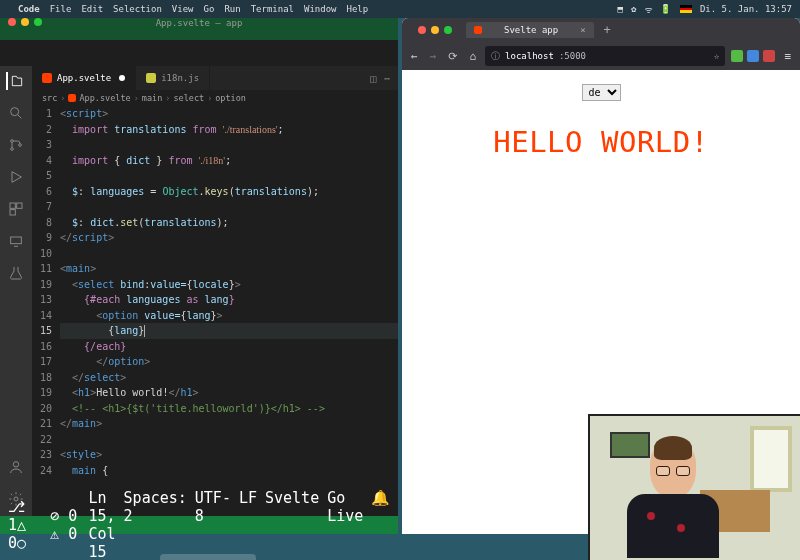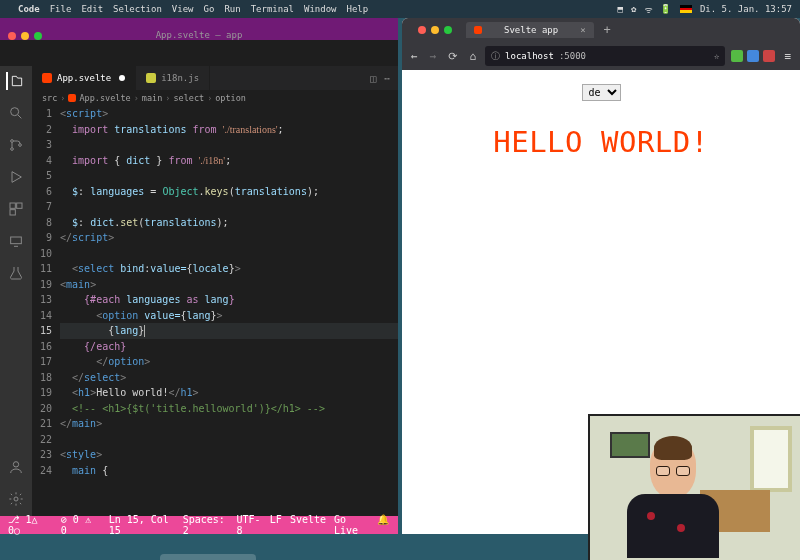--- a/index.html
+++ b/index.html
@@ -8,21 +8,21 @@
 
 .mac-menubar { height: 18px; background: rgba(30,30,40,0.6); display: flex; align-items: center; padding: 0 8px; font-size: 9px; color: #ddd; gap: 10px; }
 .mac-menubar .apple { font-size: 10px; }
 .mac-menubar .right { margin-left: auto; display: flex; gap: 8px; align-items: center; }
 .flag { width: 12px; height: 8px; background: linear-gradient(to bottom, #000 33%, #d00 33%, #d00 66%, #fc0 66%); display: inline-block; }
 
 .workspace { display: flex; height: 516px; }
 
 
 .vscode { width: 398px; height: 100%; background: #1e1e1e; display: flex; flex-direction: column; color: #ccc; font-size: 10px; }
-.vscode-titlebar { height: 22px; background: #701a75; display: flex; align-items: flex-end; position: relative; }
+.vscode-titlebar { height: 22px; background: #14532d; display: flex; align-items: flex-start; position: relative; }
 .traffic { display: flex; gap: 5px; padding-left: 8px; }
 .traffic span { width: 8px; height: 8px; border-radius: 50%; }
 .traffic .r { background: #ff5f56; } .traffic .y { background: #ffbd2e; } .traffic .g { background: #27c93f; }
 .vscode-title { position: absolute; left: 50%; transform: translateX(-50%); font-size: 9px; color: #999; }
 
 .vscode-body { display: flex; flex: 1; overflow: hidden; margin-top: 26px; }
 .activity-bar { width: 32px; background: #333; display: flex; flex-direction: column; align-items: center; padding-top: 6px; gap: 14px; }
 .activity-bar .ico { width: 18px; height: 18px; display: flex; align-items: center; justify-content: center; color: #888; cursor: pointer; }
 .activity-bar .ico.active { color: #fff; border-left: 2px solid #fff; margin-left: -2px; padding-left: 2px; }
 .activity-bar .bottom { margin-top: auto; margin-bottom: 8px; display: flex; flex-direction: column; gap: 14px; }
@@ -46,21 +46,21 @@
 .code { flex: 1; color: #d4d4d4; }
 .code div { height: 15.5px; line-height: 15.5px; white-space: pre; }
 .code .curline { background: #2a2d2e; }
 .cursor-caret { display: inline-block; width: 1px; height: 12px; background: #aeafad; vertical-align: middle; }
 
 
 .t-tag { color: #569cd6; } .t-brkt { color: #808080; } .t-kw { color: #c586c0; } .t-var { color: #9cdcfe; }
 .t-str { color: #ce9178; font-family: Liberation Serif, serif; } .t-fn { color: #dcdcaa; } .t-type { color: #4ec9b0; } .t-svelte { color: #c586c0; }
 .t-attr { color: #9cdcfe; } .t-txt { color: #d4d4d4; } .t-cmt { color: #6a9955; }
 
-.statusbar { height: 18px; background: #ec4899; color: #fff; display: flex; align-items: center; font-size: 10px; padding: 0 8px; gap: 10px; }
+.statusbar { height: 18px; background: #15803d; color: #fff; display: flex; align-items: center; font-size: 15px; padding: 0 8px; gap: 10px; }
 .statusbar .right { margin-left: auto; display: flex; gap: 8px; }
 
 
 .browser { flex: 1; margin-left: 4px; height: 100%; background: #fff; display: flex; flex-direction: column; border-radius: 6px 6px 0 0; overflow: hidden; }
 .browser-top { background: #38383d; }
 .browser-tabs { height: 24px; display: flex; align-items: center; padding: 0 8px; gap: 6px; }
 .browser-tabs .traffic span { width: 8px; height: 8px; }
 .btab { background: #4a4a4f; color: #eee; font-size: 9px; padding: 3px 8px; border-radius: 3px 3px 0 0; display: flex; align-items: center; gap: 22px; margin-left: 8px; }
 .btab .x { color: #aaa; cursor: pointer; }
 .btab-plus { color: #aaa; font-size: 12px; cursor: pointer; margin-left: 4px; }
@@ -253,22 +253,22 @@
               <div><span class="t-brkt">&lt;</span><span class="t-tag">script</span><span class="t-brkt">&gt;</span></div>
               <div>  <span class="t-kw">import</span> <span class="t-var">translations</span> <span class="t-kw">from</span> <span class="t-str">'./translations'</span>;</div>
               <div></div>
               <div>  <span class="t-kw">import</span> { <span class="t-var">dict</span> } <span class="t-kw">from</span> <span class="t-str">'./i18n'</span>;</div>
               <div></div>
               <div>  <span class="t-var">$</span>: <span class="t-var">languages</span> = <span class="t-type">Object</span>.<span class="t-fn">keys</span>(<span class="t-var">translations</span>);</div>
               <div></div>
               <div>  <span class="t-var">$</span>: <span class="t-var">dict</span>.<span class="t-fn">set</span>(<span class="t-var">translations</span>);</div>
               <div><span class="t-brkt">&lt;/</span><span class="t-tag">script</span><span class="t-brkt">&gt;</span></div>
               <div></div>
+              <div><span class="t-brkt">&lt;</span><span class="t-tag">main</span><span class="t-brkt">&gt;</span></div>
               <div>  <span class="t-brkt">&lt;</span><span class="t-tag">select</span> <span class="t-attr">bind</span>:<span class="t-attr">value=</span>{<span class="t-var">locale</span>}<span class="t-brkt">&gt;</span></div>
-              <div><span class="t-brkt">&lt;</span><span class="t-tag">main</span><span class="t-brkt">&gt;</span></div>
               <div>    <span class="t-svelte">{#each</span> <span class="t-var">languages</span> <span class="t-svelte">as</span> <span class="t-var">lang</span><span class="t-svelte">}</span></div>
               <div>      <span class="t-brkt">&lt;</span><span class="t-tag">option</span> <span class="t-attr">value=</span>{<span class="t-var">lang</span>}<span class="t-brkt">&gt;</span></div>
               <div class="curline">        {<span class="t-var">lang</span>}<span class="cursor-caret"></span></div>
               <div>    <span class="t-svelte">{/each}</span></div>
               <div>      <span class="t-brkt">&lt;/</span><span class="t-tag">option</span><span class="t-brkt">&gt;</span></div>
               <div>  <span class="t-brkt">&lt;/</span><span class="t-tag">select</span><span class="t-brkt">&gt;</span></div>
               <div>  <span class="t-brkt">&lt;</span><span class="t-tag">h1</span><span class="t-brkt">&gt;</span><span class="t-txt">Hello world!</span><span class="t-brkt">&lt;/</span><span class="t-tag">h1</span><span class="t-brkt">&gt;</span></div>
               <div>  <span class="t-cmt">&lt;!-- &lt;h1&gt;{$t('title.helloworld')}&lt;/h1&gt; --&gt;</span></div>
               <div><span class="t-brkt">&lt;/</span><span class="t-tag">main</span><span class="t-brkt">&gt;</span></div>
               <div></div>

